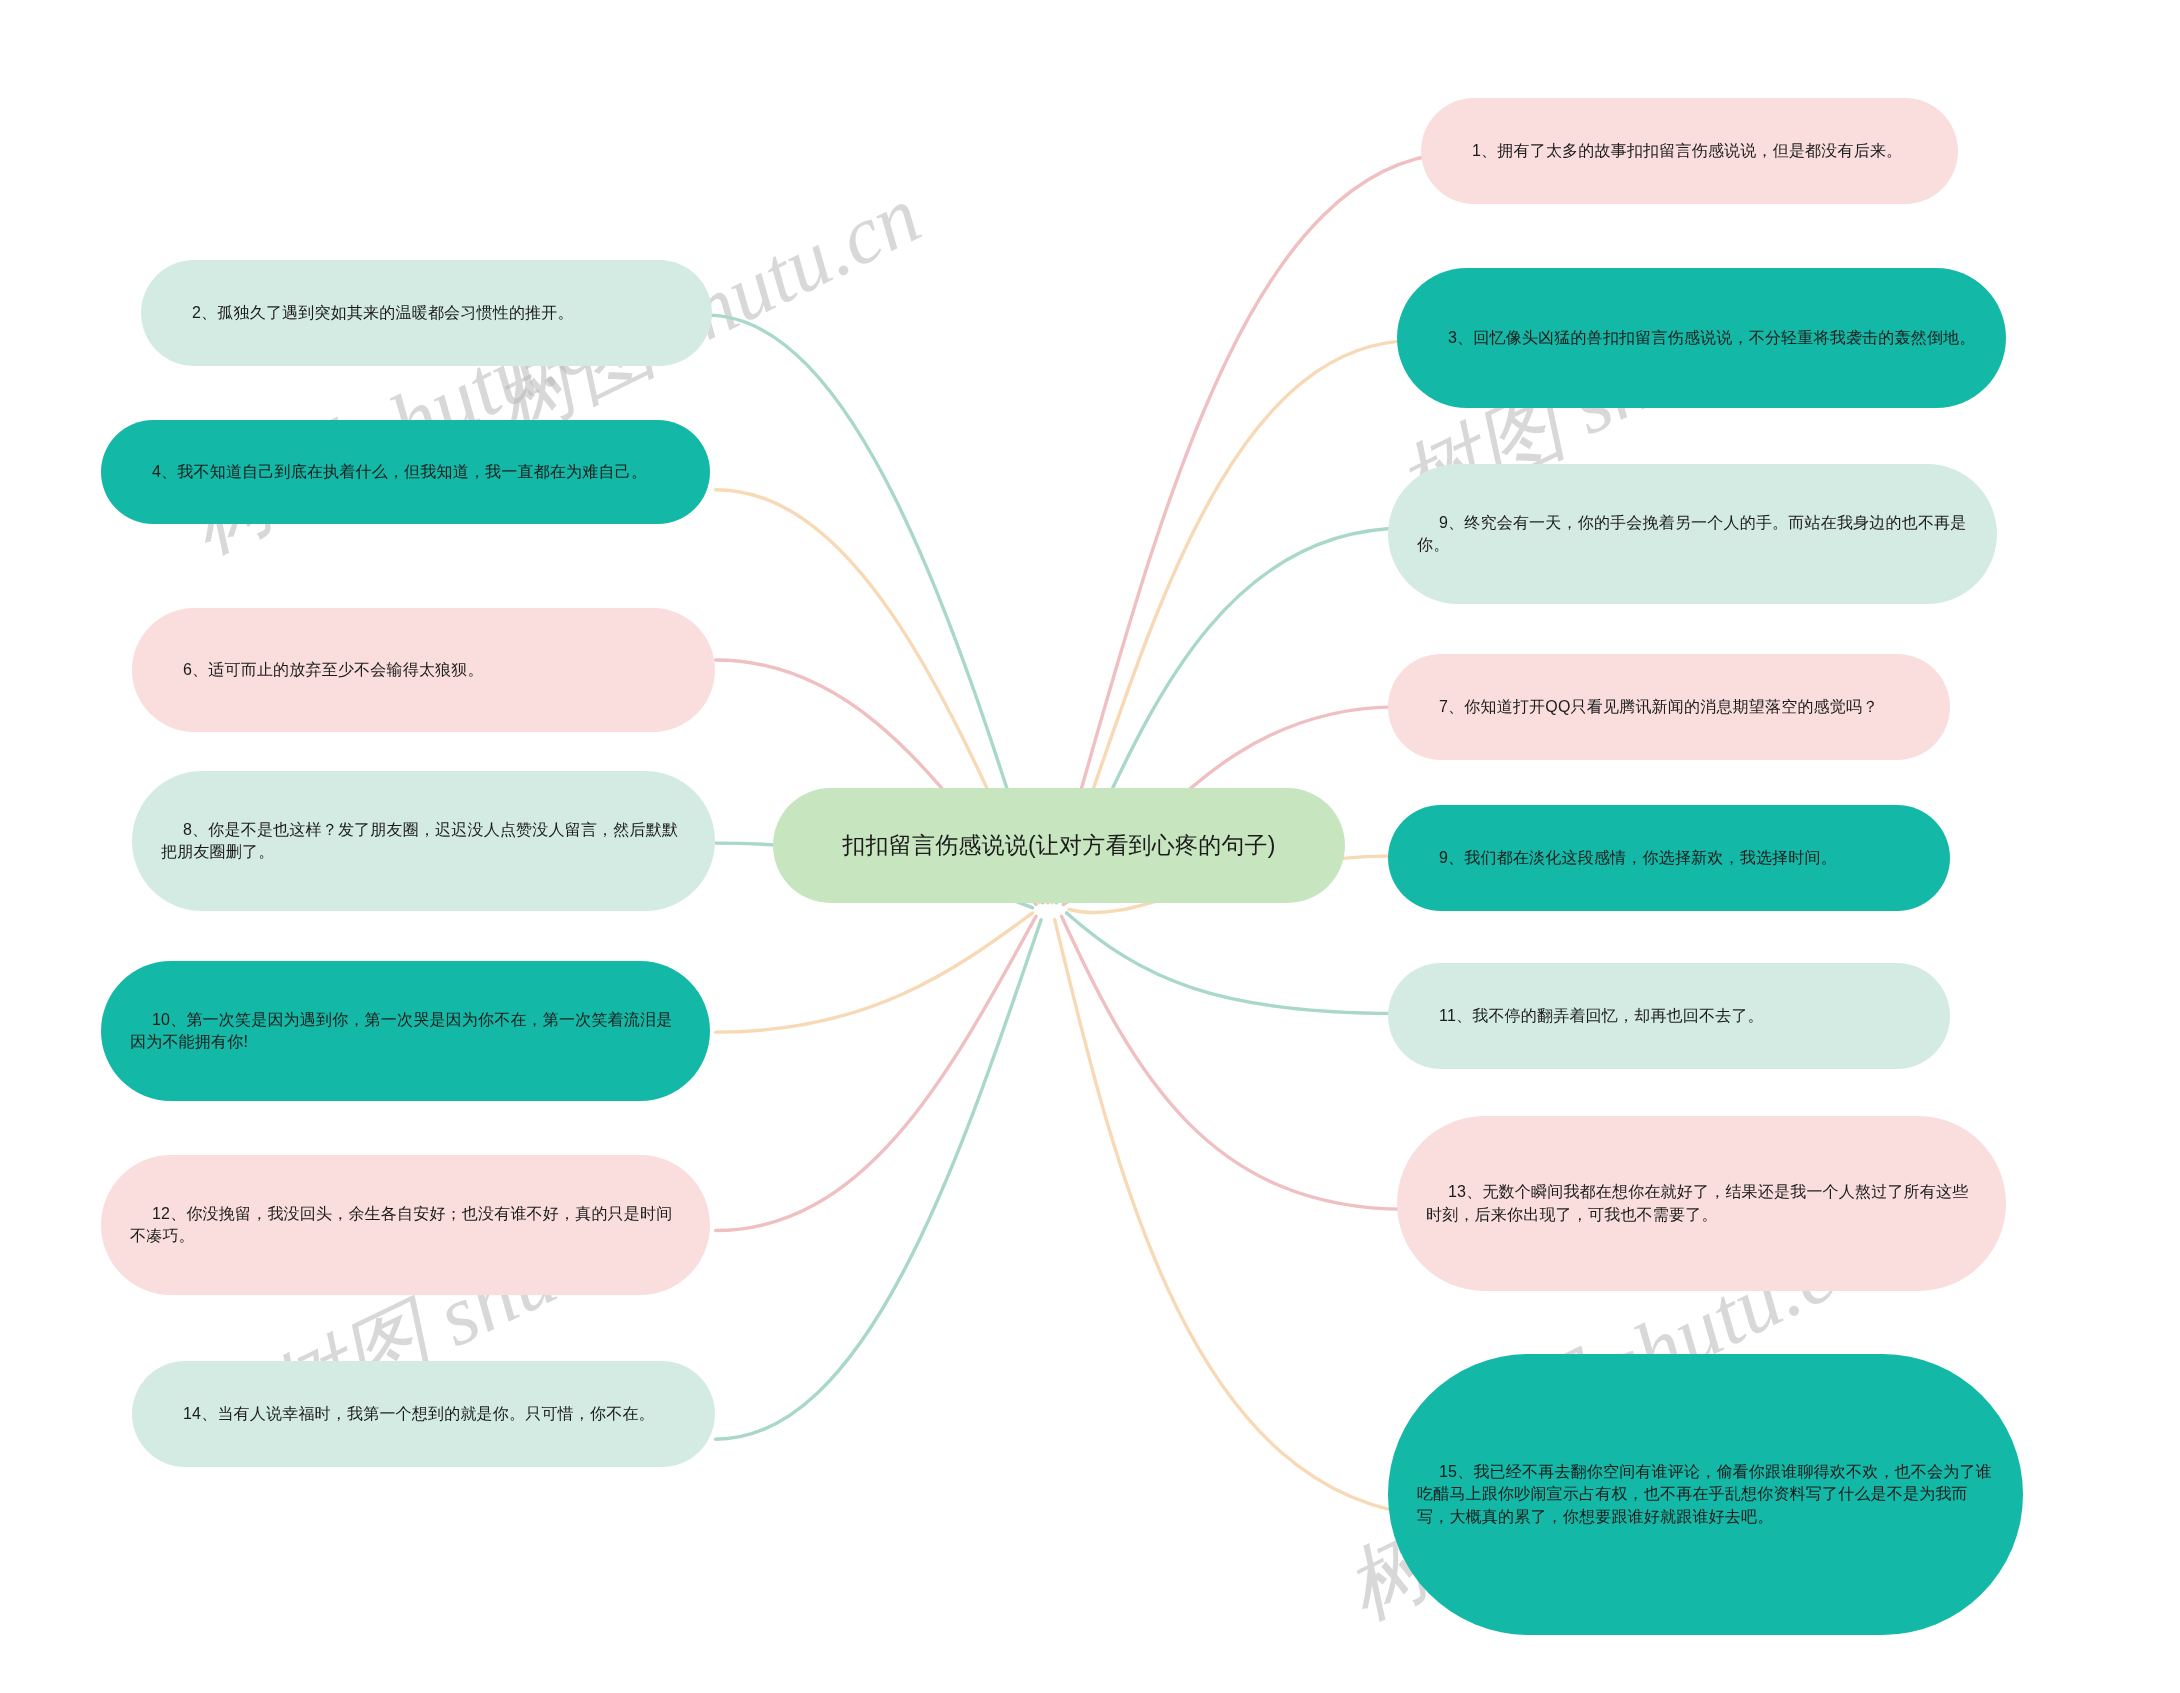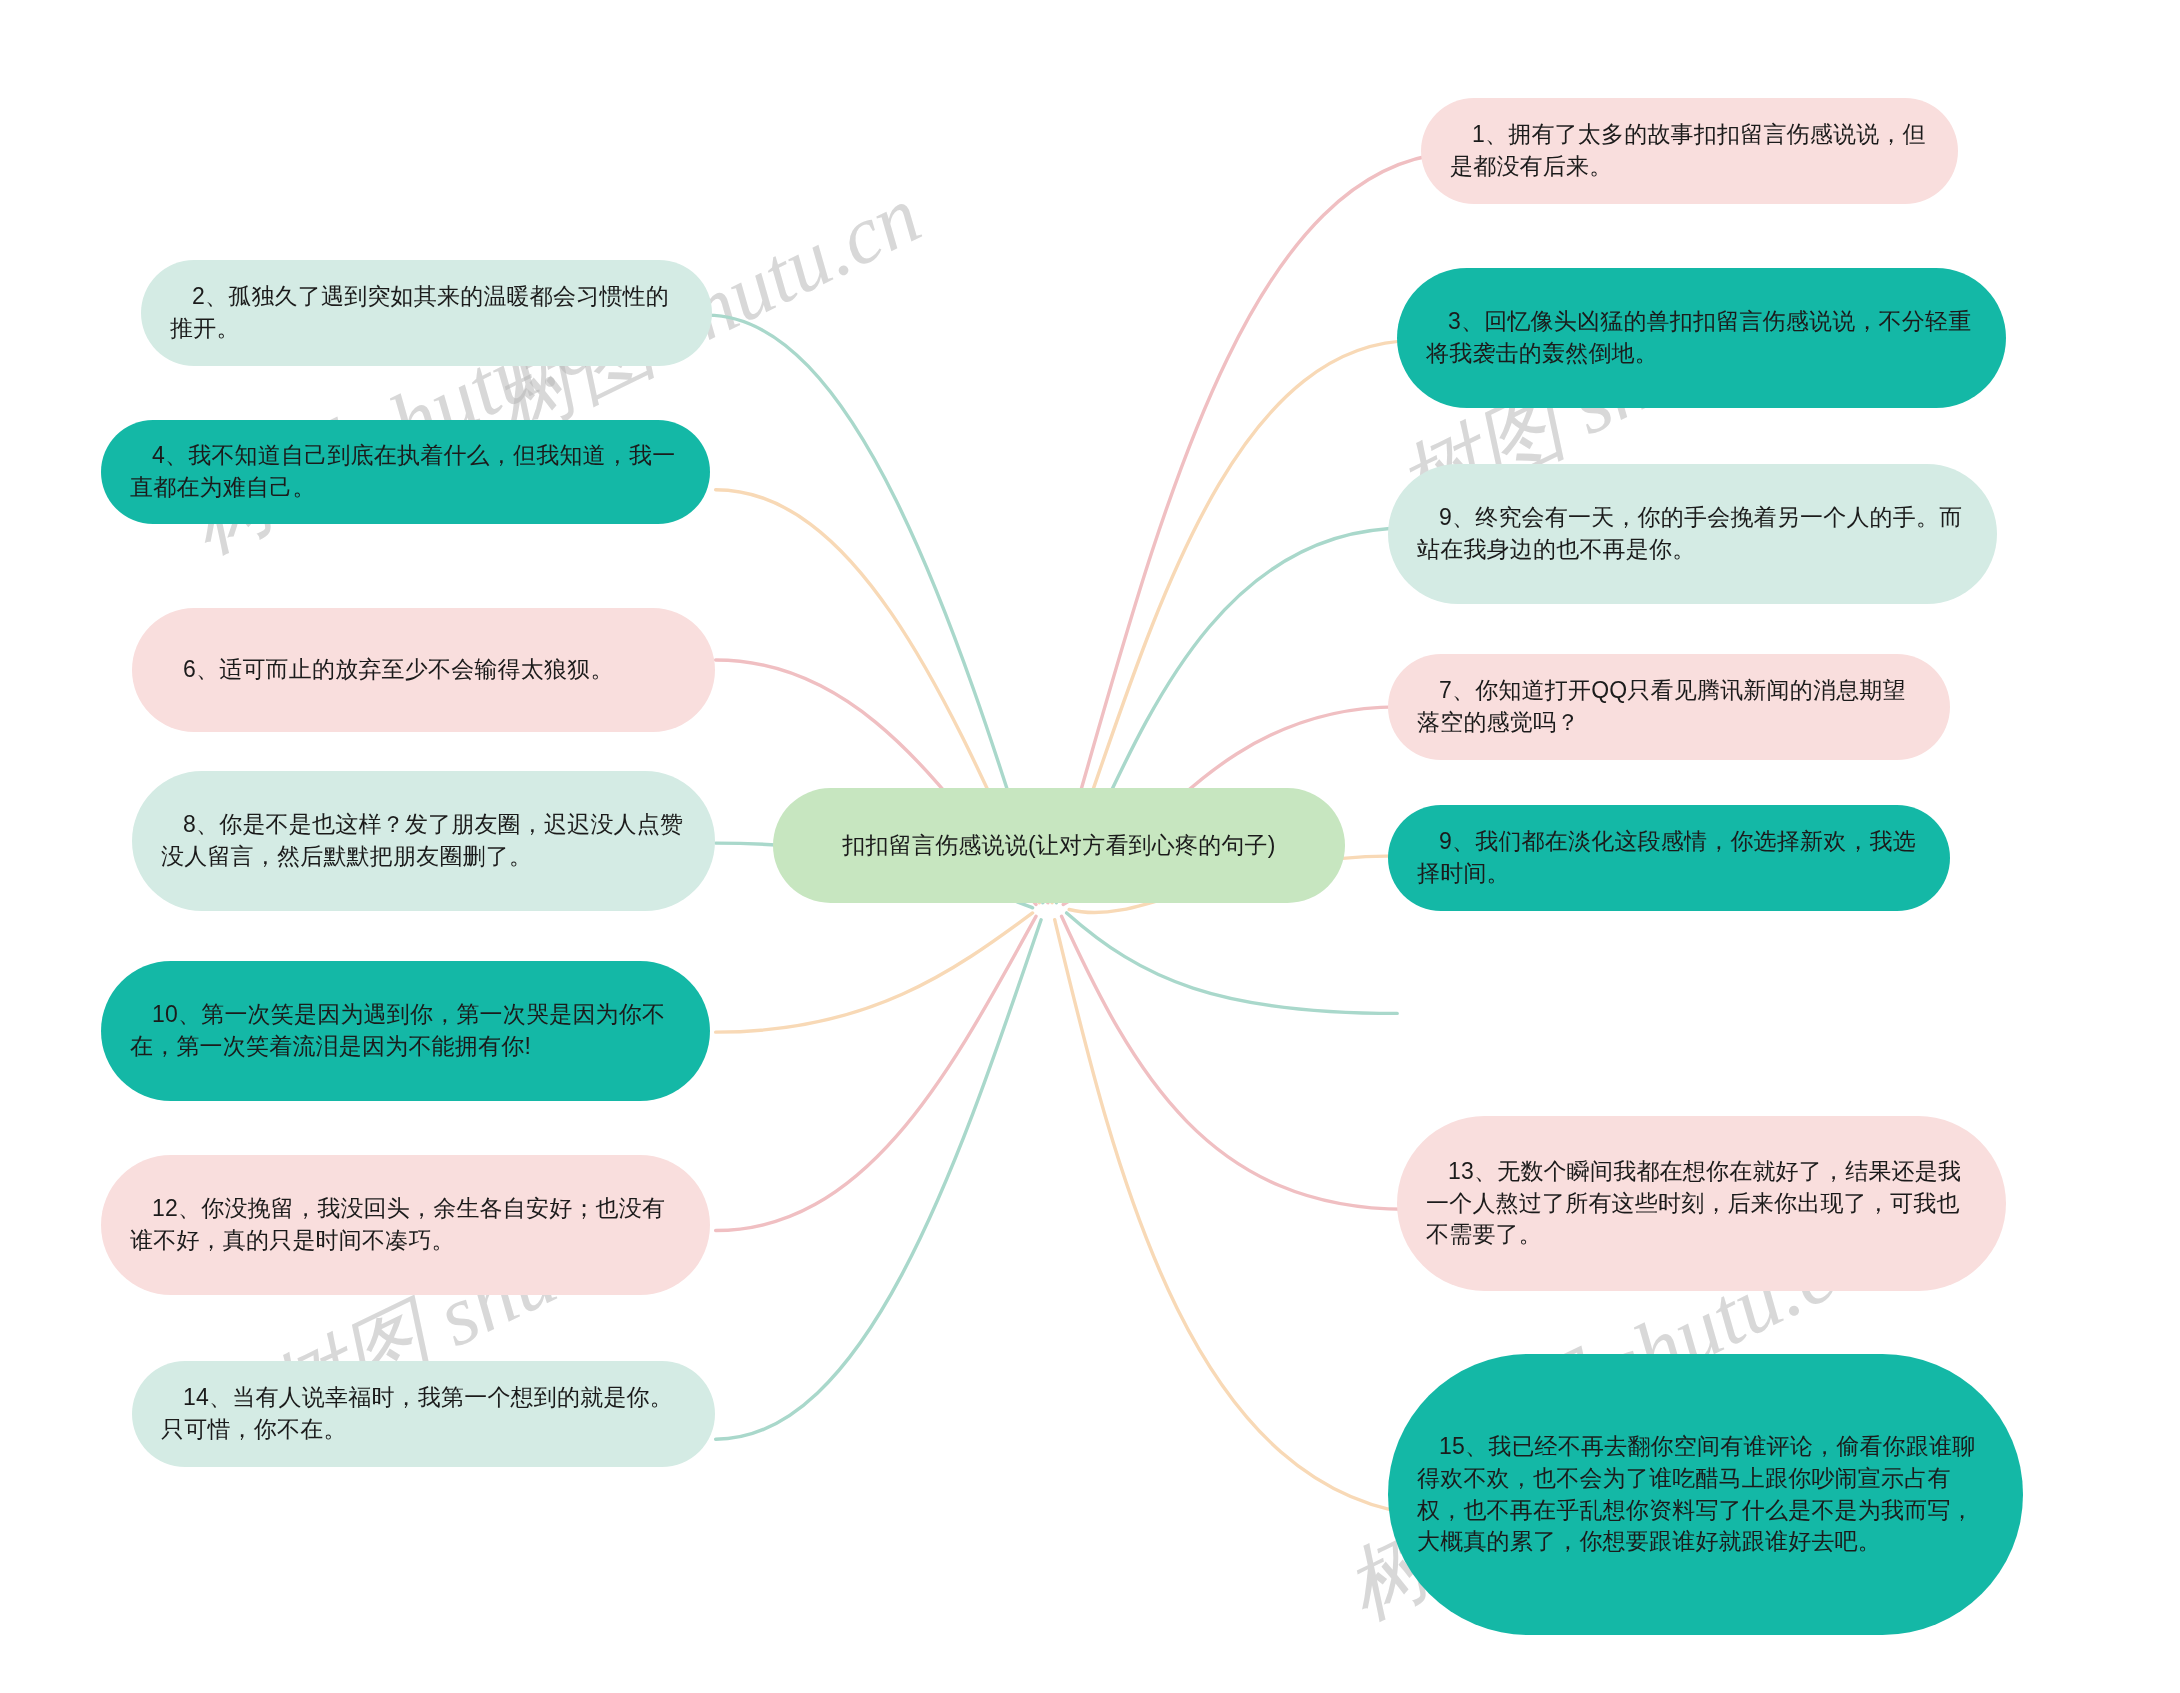--- a/index.html
+++ b/index.html
@@ -36,21 +36,21 @@
     align-items:center;
     border-radius:851px;
     color:#1b1b1b;
     line-height:1.38;
     letter-spacing:0.2px;
     word-break:break-all;
   }
   .node .txt{display:block;width:100%;}
 
   .leaf{
-    font-size:23px;
+    font-size:16px;
     padding:15.3px 29px;
     text-indent:22px;
   }
   .c-pink{background:#f9dedd;}
   .c-peach{background:#14b8a6;}
   .c-mint{background:#d4ebe4;}
 
   .root{
     background:#c7e6c0;
     font-size:23px;
@@ -140,20 +140,23 @@
   </div>
 
   <div class="node leaf c-pink" style="left:1388px;top:654px;width:562px;height:106px;">
     <span class="txt">7、你知道打开QQ只看见腾讯新闻的消息期望落空的感觉吗？</span>
   </div>
 
   <div class="node leaf c-peach" style="left:1388px;top:805px;width:562px;height:106px;">
     <span class="txt">9、我们都在淡化这段感情，你选择新欢，我选择时间。</span>
   </div>
 
+  <div class="node leaf c-mint" style="left:1388px;top:963px;width:562px;height:106px;">
+    <span class="txt">11、我不停的翻弄着回忆，却再也回不去了。</span>
+  </div>
 
   <div class="node leaf c-pink" style="left:1397px;top:1116px;width:609px;height:175px;">
     <span class="txt">13、无数个瞬间我都在想你在就好了，结果还是我一个人熬过了所有这些时刻，后来你出现了，可我也不需要了。</span>
   </div>
 
   <div class="node leaf c-peach" style="left:1388px;top:1354px;width:635px;height:281px;">
     <span class="txt">15、我已经不再去翻你空间有谁评论，偷看你跟谁聊得欢不欢，也不会为了谁吃醋马上跟你吵闹宣示占有权，也不再在乎乱想你资料写了什么是不是为我而写，大概真的累了，你想要跟谁好就跟谁好去吧。</span>
   </div>
 
 </div>

